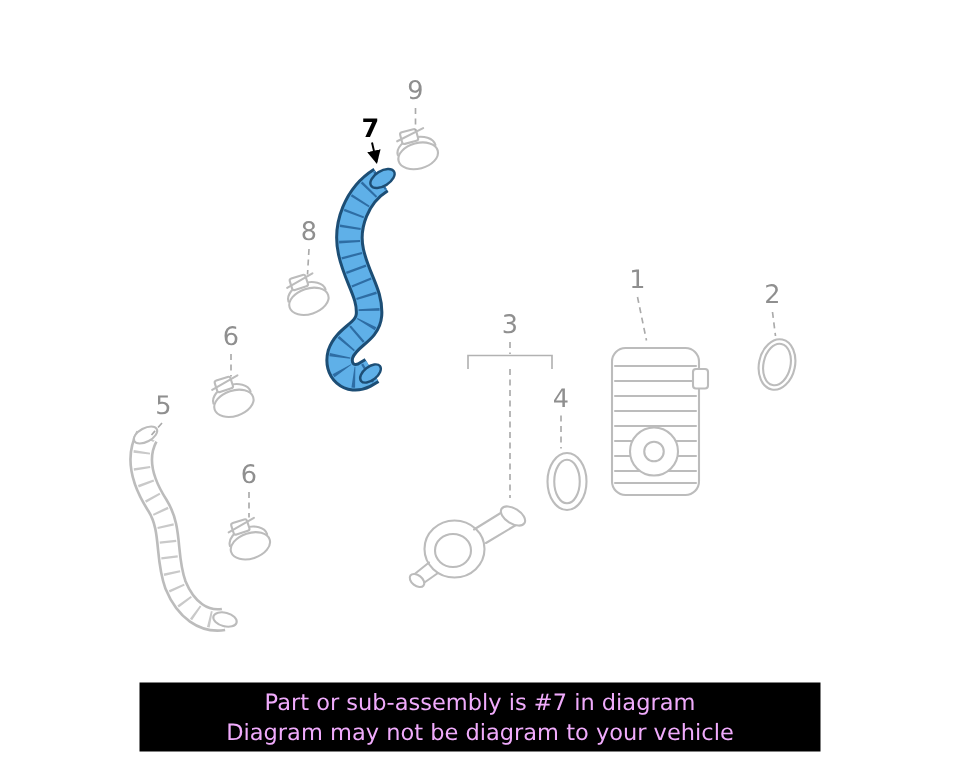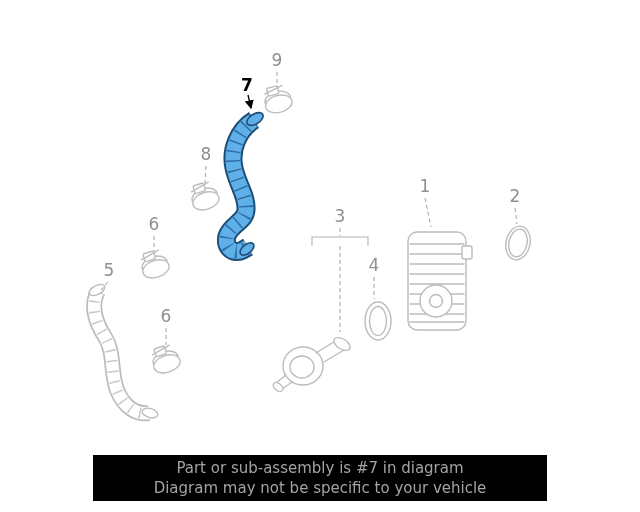--- a/index.html
+++ b/index.html
@@ -25,21 +25,21 @@
   .h7-fill    { fill:none; stroke-width:15; stroke-linecap:butt; }
   .h7-hatch   { fill:none; stroke-width:14; stroke-linecap:butt; stroke-dasharray:1.5 8; }
 
   
   .h5-outline { fill:none; stroke:#bcbcbc; stroke-width:16; stroke-linecap:butt; }
   .h5-inner   { fill:none; stroke:#ffffff; stroke-width:12.5; stroke-linecap:butt; }
   .h5-hatch   { fill:none; stroke:#c9c9c9; stroke-width:11; stroke-linecap:butt; stroke-dasharray:1.5 9; }
 
   .footer {
     position:absolute; left:93px; top:455px; width:454px; height:46px;
-    background:#000000; color:#a3a3a3; text-align:center;
+    background:#000000; color:#f0abfc; text-align:center;
     font-size:15px; line-height:20px; padding-top:3px; box-sizing:border-box;
   }
 </style>
 </head>
 <body>
 
 <div class="stage">
 
   <svg width="640" height="512" viewBox="0 0 640 512">
     <defs>
@@ -144,16 +144,16 @@
     <text class="lbl" x="166" y="322">6</text>
     <text class="lbl" x="340" y="222">3</text>
     <text class="lbl" x="374" y="271">4</text>
     <text class="lbl" x="425" y="192">1</text>
     <text class="lbl" x="515" y="202">2</text>
   </svg>
 
   
   <div class="footer">
     <div>Part or sub-assembly is #7 in diagram</div>
-    <div>Diagram may not be specific to your vehicle</div>
+    <div>Diagram may not be diagram to your vehicle</div>
   </div>
 
 </div>
 
 </body></html>

